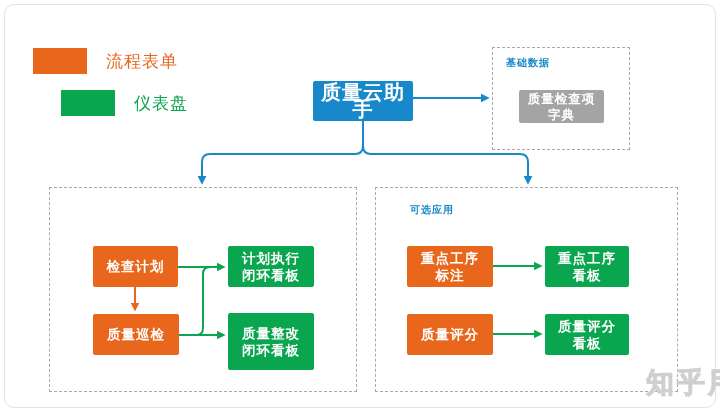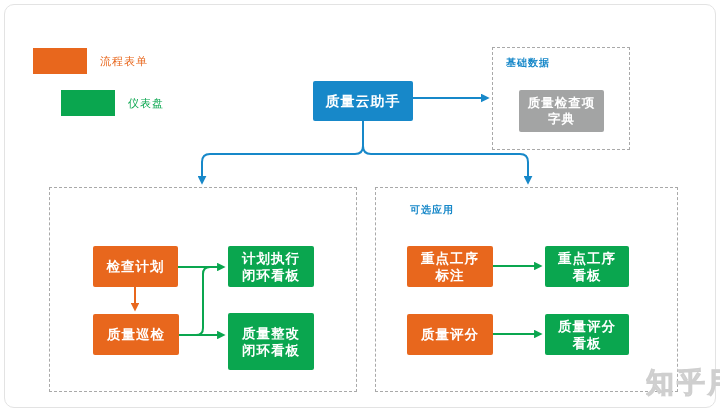--- a/index.html
+++ b/index.html
@@ -7,37 +7,37 @@
     position:relative;width:720px;height:412px;background:#ffffff;
     overflow:hidden;font-family:"Liberation Sans","DejaVu Sans",sans-serif;
   }
   .card{
     position:absolute;inset:4px;border:1px solid #e3e3e3;border-radius:10px;
     background:#ffffff;
   }
   
   .legend-row{position:absolute;left:33px;height:26px;display:flex;align-items:center;}
   .legend-swatch{width:54px;height:26px;flex:0 0 auto;}
-  .legend-label{margin-left:13px;font-size:11px;letter-spacing:1px;white-space:nowrap;}
+  .legend-label{margin-left:19px;font-size:17px;letter-spacing:1px;white-space:nowrap;}
   .sw-orange{background:#e8671d;}
   .sw-green{background:#0aa64f;}
   .sw-gray{background:#a6a7a7;}
   .t-orange{color:#e8671d;}
   .t-green{color:#0aa64f;}
   .t-gray{color:#a6a7a7;}
   
   .group{position:absolute;border:1px dashed #a9a9a9;background:transparent;}
   .group-title{position:absolute;color:#1788c9;font-size:10px;font-weight:600;letter-spacing:1px;white-space:nowrap;}
   
   .node{
     position:absolute;display:flex;align-items:center;justify-content:center;
     color:#ffffff;font-weight:bold;font-size:13.5px;line-height:17px;
     text-align:center;white-space:pre-line;letter-spacing:1px;border-radius:2px;
   }
-  .n-blue{background:#1788c9;font-size:14px;}
+  .n-blue{background:#1788c9;font-size:20px;}
   .n-orange{background:#e8671d;}
   .n-green{background:#0aa64f;}
   .n-gray{background:#a3a4a4;font-size:12.5px;line-height:16px;}
   
   #wires{position:absolute;left:0;top:0;width:720px;height:412px;pointer-events:none;}
   
   .watermark{
     position:absolute;left:646px;top:364px;width:86px;height:40px;
     font-size:28px;font-weight:bold;letter-spacing:3px;white-space:nowrap;
     color:#e4e4e4;-webkit-text-stroke:1px #cfcfcf;overflow:hidden;
@@ -87,21 +87,21 @@
   </div>
   <div class="legend-row" style="top:90px;padding-left:28px;">
     <span class="legend-swatch sw-green"></span>
     <span class="legend-label t-green">仪表盘</span>
   </div>
 
   <div class="node n-blue" style="left:313px;top:81px;width:100px;height:40px;">质量云助手</div>
 
   <div class="group" style="left:492px;top:47px;width:136px;height:101px;"></div>
   <div class="group-title" style="left:506px;top:56px;">基础数据</div>
-  <div class="node n-gray" style="left:519px;top:90px;width:85px;height:42px;font-family:Liberation Serif, serif;">质量检查项
+  <div class="node n-gray" style="left:519px;top:90px;width:85px;height:33px;font-family:Liberation Serif, serif;">质量检查项
 字典</div>
 
   <div class="group" style="left:49px;top:187px;width:306px;height:203px;"></div>
   <div class="node n-orange" style="left:93px;top:246px;width:85px;height:41px;">检查计划</div>
   <div class="node n-green" style="left:228px;top:246px;width:86px;height:41px;text-align:right;">计划执行
 闭环看板</div>
   <div class="node n-orange" style="left:93px;top:314px;width:86px;height:41px;">质量巡检</div>
   <div class="node n-green" style="left:228px;top:313px;width:86px;height:57px;">质量整改
 闭环看板</div>
 

